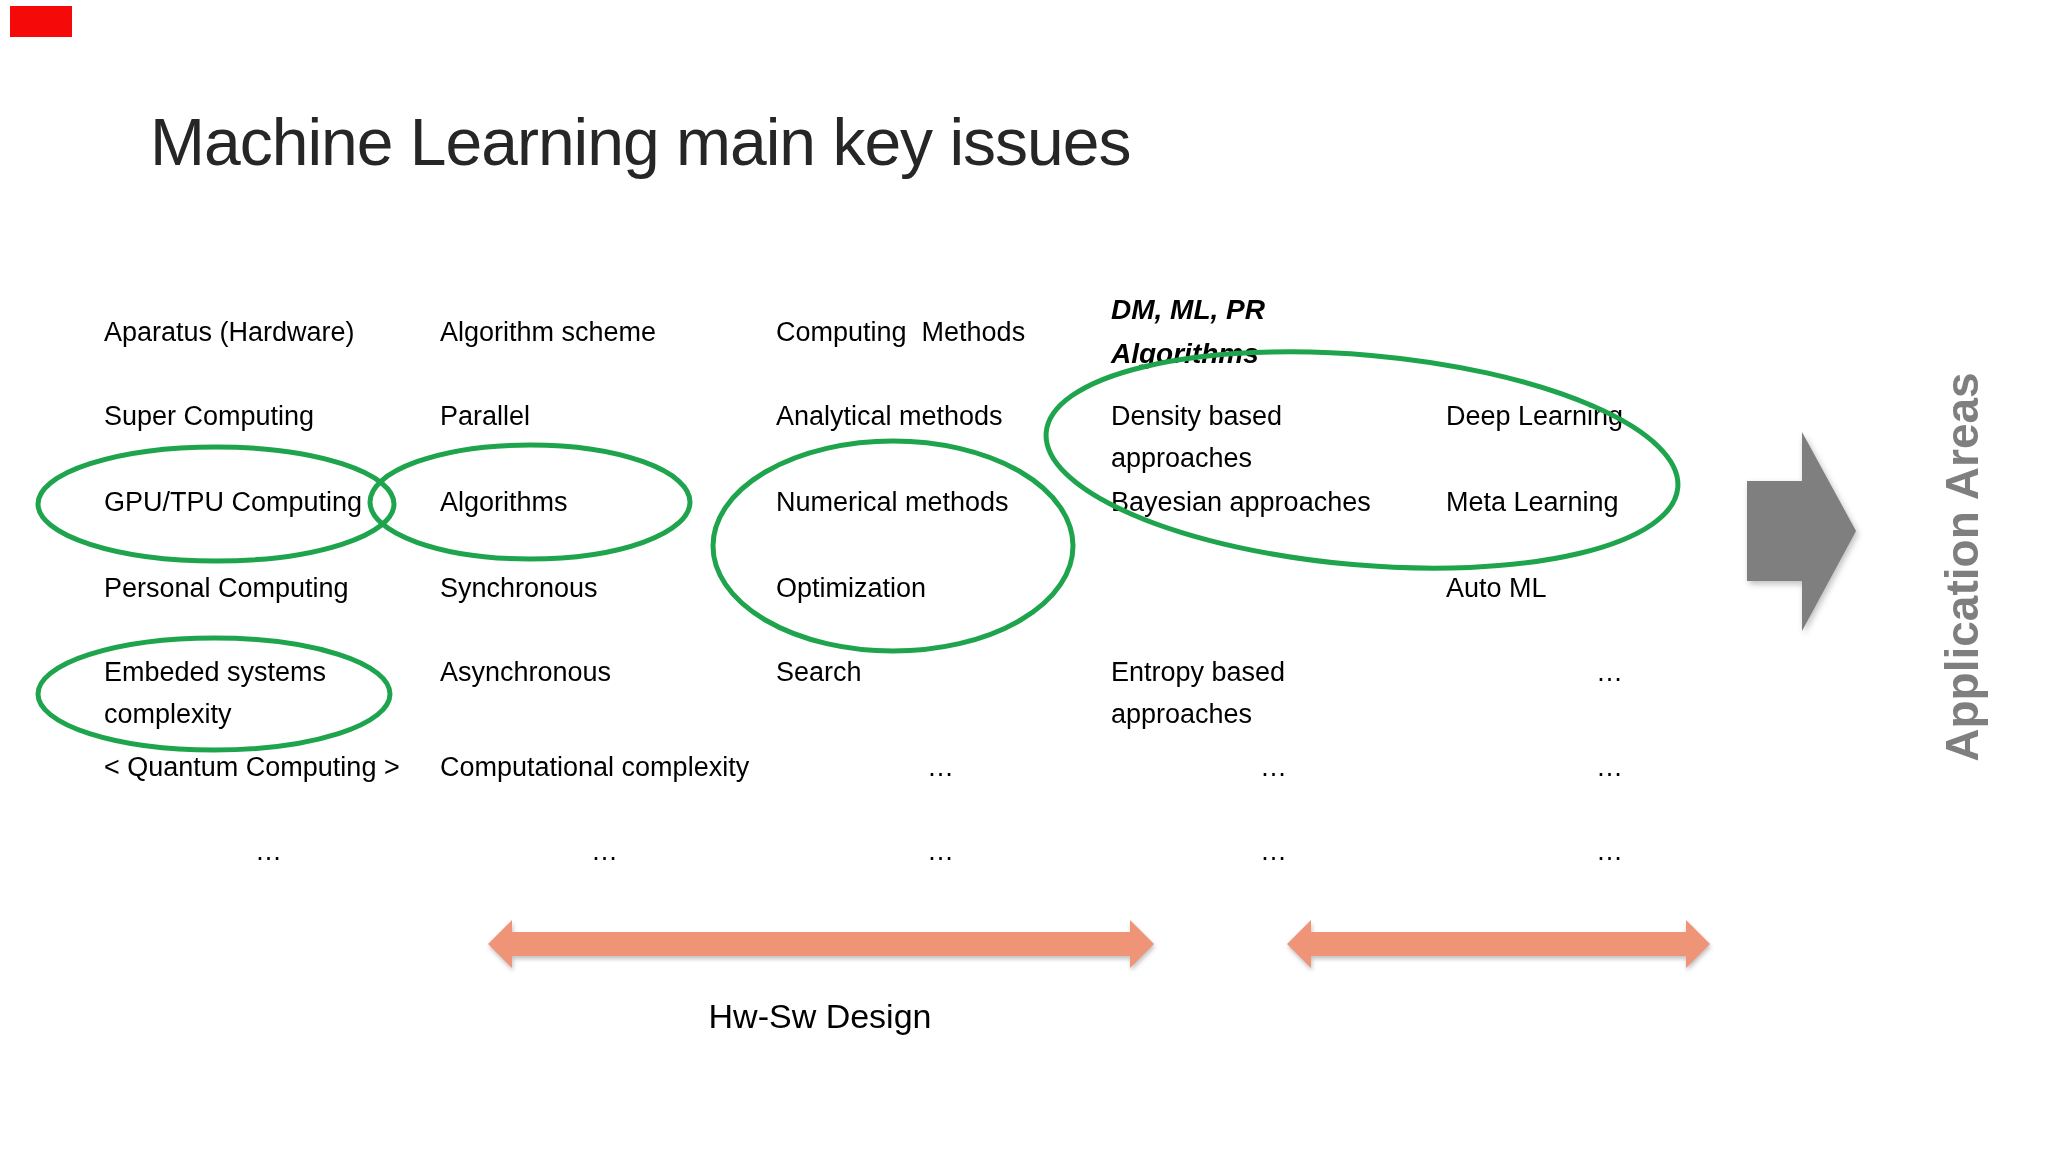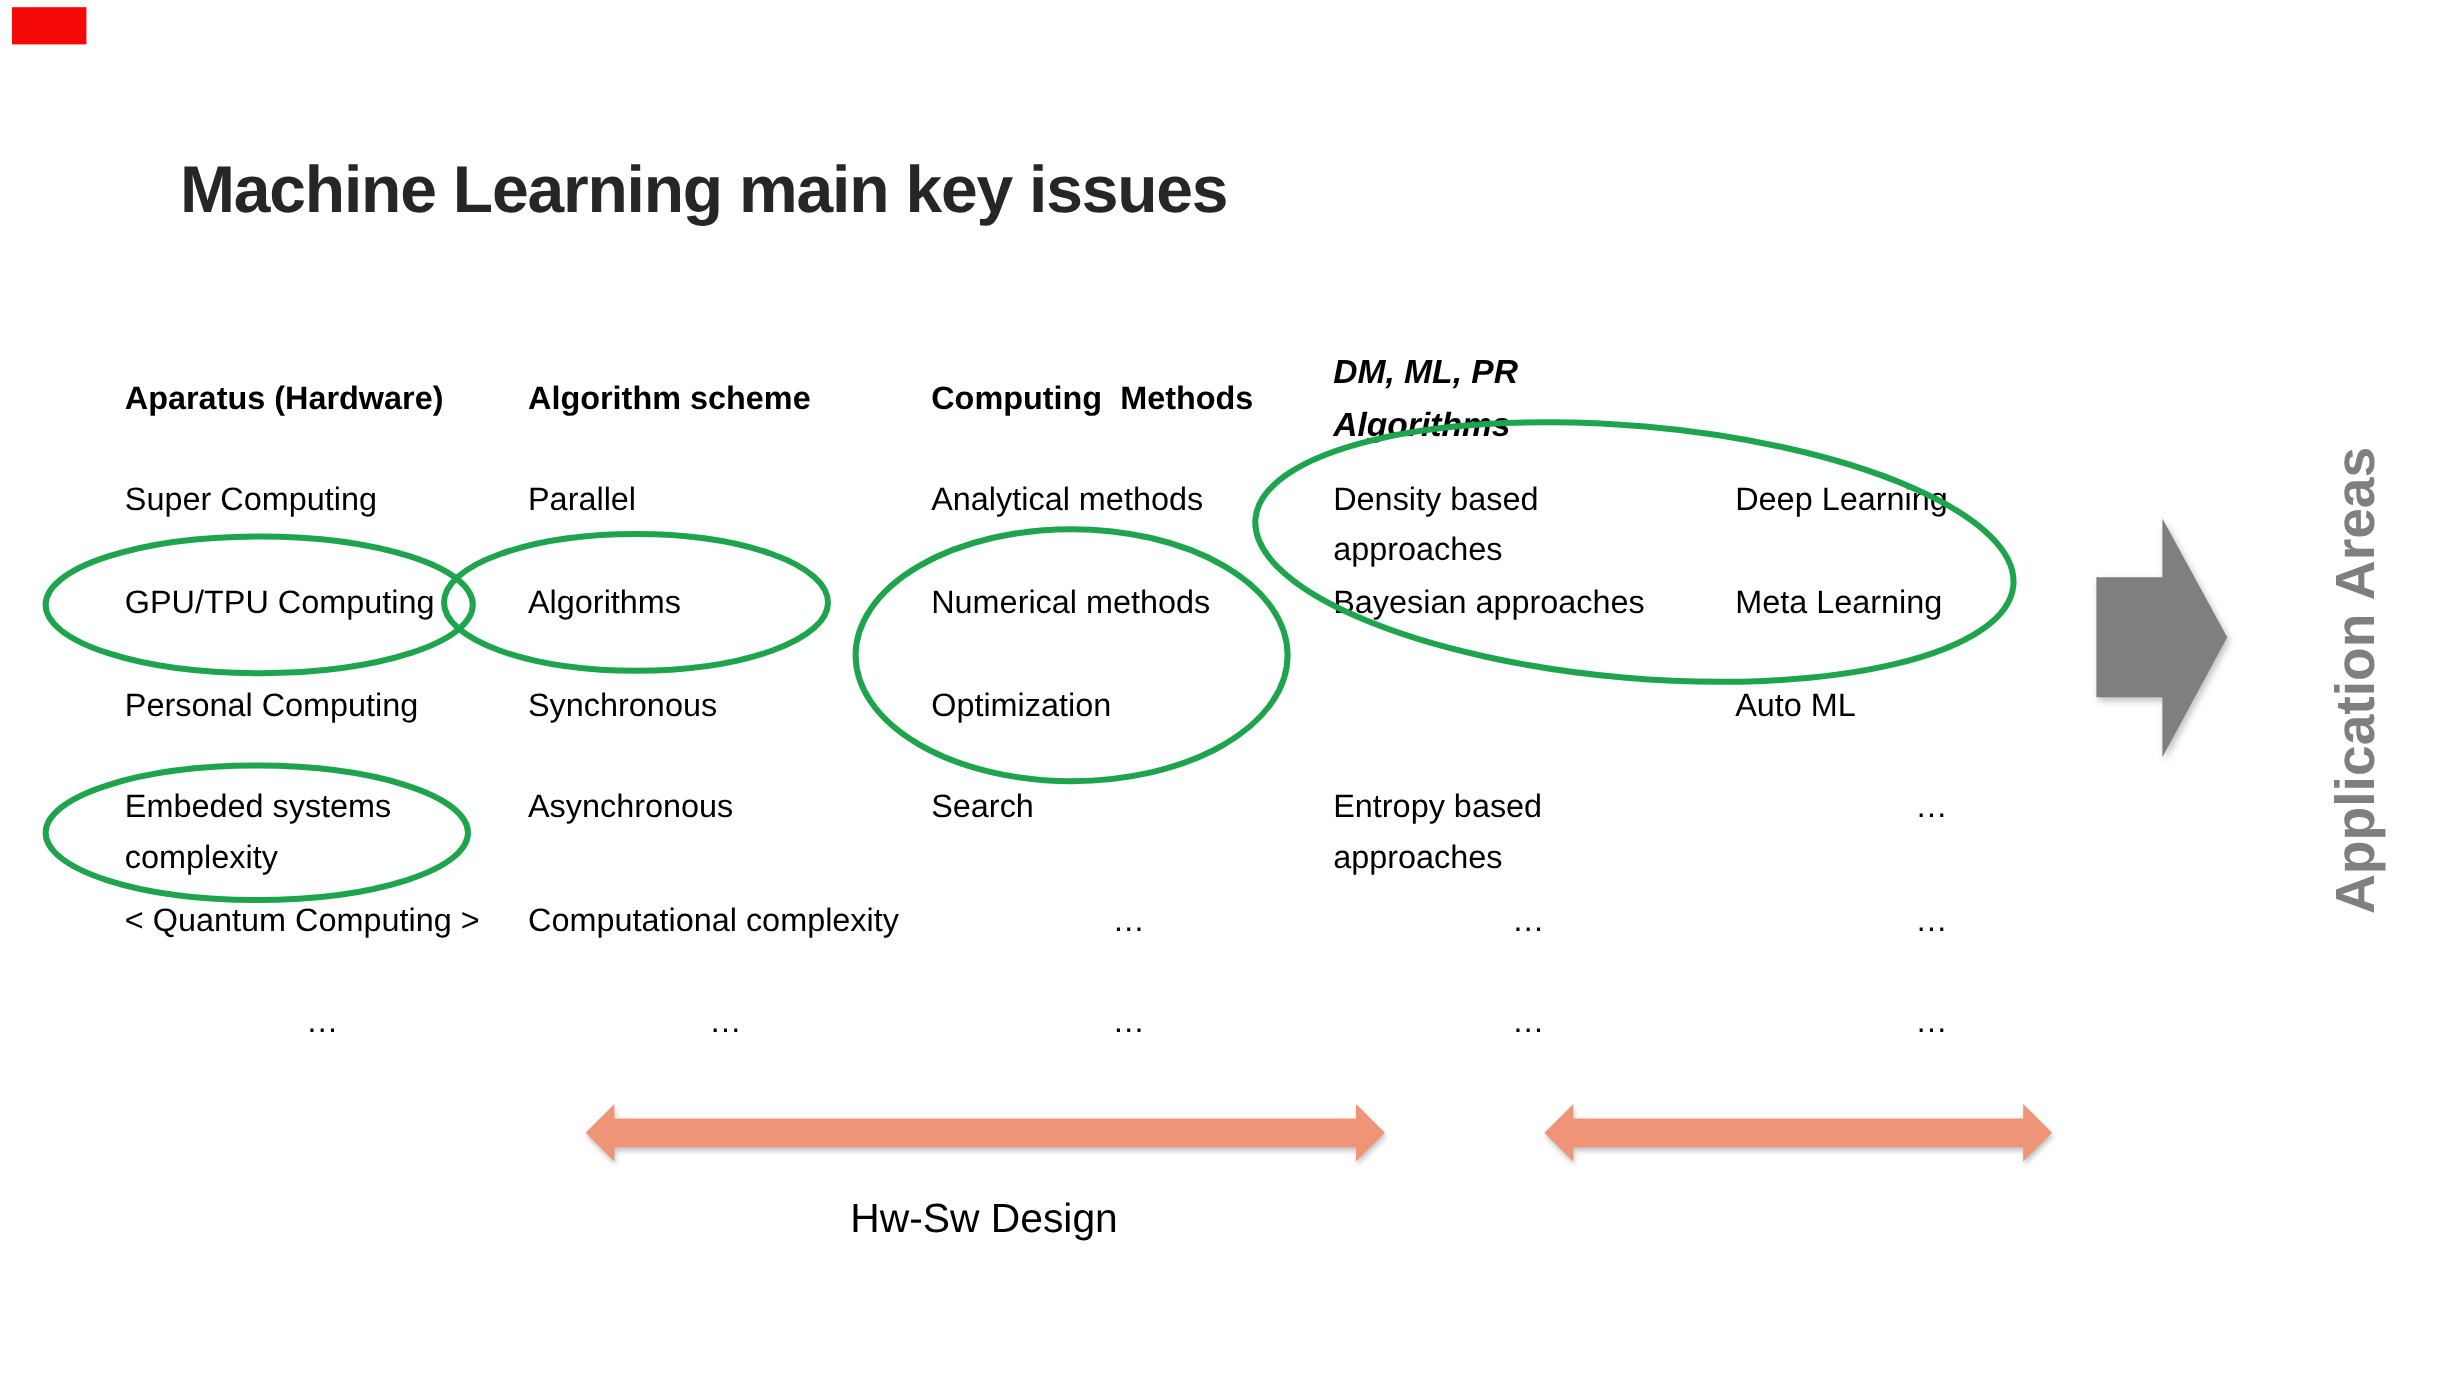--- a/index.html
+++ b/index.html
@@ -1,22 +1,22 @@
 <!DOCTYPE html>
 <html><head>
 <meta charset="utf-8">
 <style>
   html,body{margin:0;padding:0;background:#ffffff;}
   #slide{position:relative;width:2048px;height:1152px;background:#ffffff;overflow:hidden;
          font-family:"Liberation Sans",sans-serif;color:#000;}
   .red-bar{position:absolute;left:10px;top:6px;width:62px;height:31px;background:#f60909;}
-  .title{position:absolute;left:150px;top:126px;font-size:55px;font-weight:700;
+  .title{position:absolute;left:150px;top:104px;font-size:66px;font-weight:400;
          letter-spacing:-1px;color:#262626;white-space:pre;}
   .cell{position:absolute;font-size:27px;line-height:34px;white-space:pre;}
-  .hdr{font-weight:700;text-align:right;}
+  .hdr{font-weight:400;text-align:right;}
   .hdr-italic{font-weight:700;font-style:italic;font-size:28px;}
   .dots{letter-spacing:3px;transform:translateX(-50%);}
   .svg-layer{position:absolute;left:0;top:0;width:2048px;height:1152px;}
   .salmon-shadow{filter:drop-shadow(1px 3px 2px rgba(120,120,120,.45));}
   .gray-shadow{filter:drop-shadow(2px 3px 3px rgba(110,110,110,.45));}
   .arrow-label{position:absolute;top:997px;font-size:34px;transform:translateX(-50%);white-space:pre;}
   .side-label{position:absolute;left:1962px;top:567px;font-size:46px;font-weight:700;color:#7f7f7f;
               white-space:pre;transform:translate(-50%,-50%) rotate(-90deg);}
 </style>
 </head>

